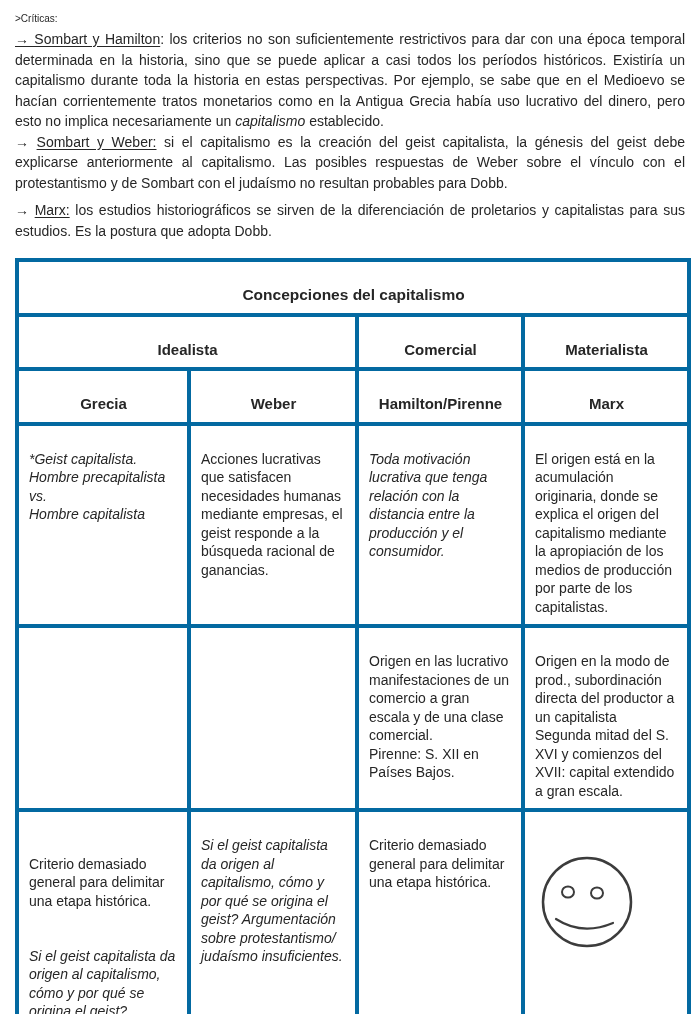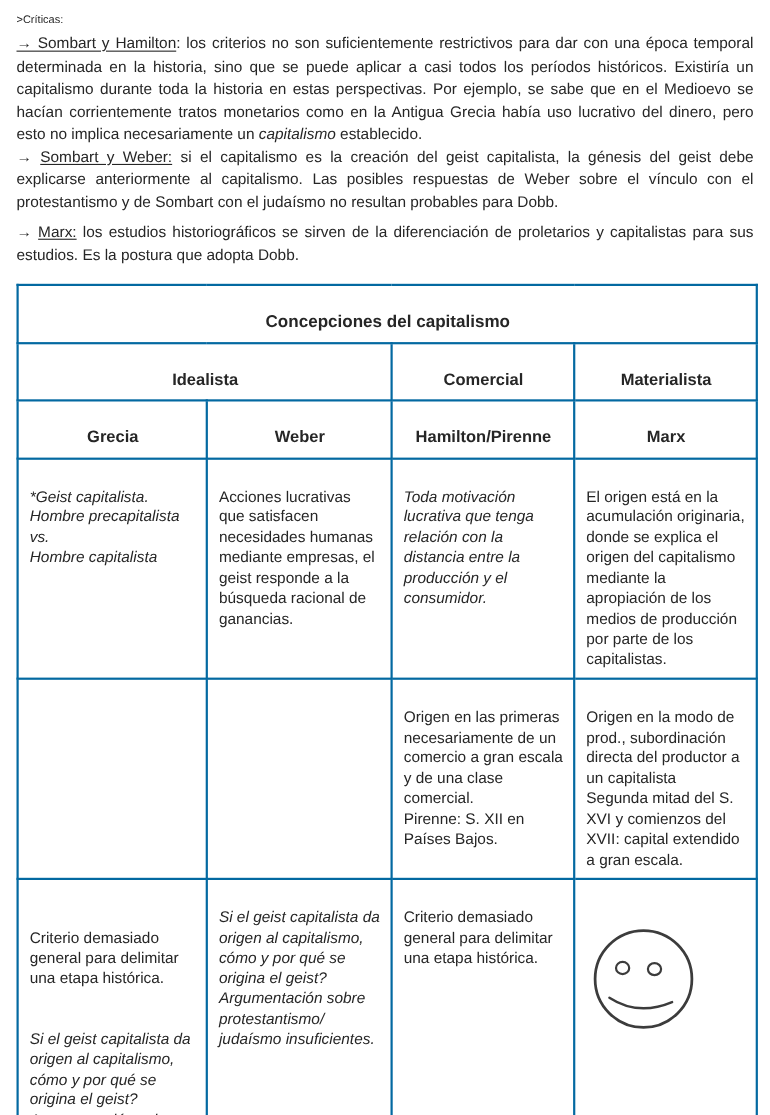--- a/index.html
+++ b/index.html
@@ -24,21 +24,21 @@
     color:#8e8e8e;
     white-space:nowrap;
   }
   .para.after-wm { margin-top:7px; }
 
   table.concepts {
     border-collapse:collapse; table-layout:fixed;
     width:672px; margin:17px 0 0 0;
   }
   table.concepts td {
-    border:2px solid #0369a1;
+    border:4px solid #0369a1;
     box-sizing:border-box;
     padding:24px 9px 8px 10px;
     font-size:14px; line-height:18.5px;
     vertical-align:top;
     white-space:pre-line;
     overflow:hidden;
   }
   td.hdr {
     font-weight:bold; text-align:center; vertical-align:middle;
     white-space:normal; padding:4px 6px;
@@ -93,21 +93,21 @@
 Hombre precapitalista
 vs.
 Hombre capitalista</td>
         <td>Acciones lucrativas que satisfacen necesidades humanas mediante empresas, el geist responde a la búsqueda racional de ganancias.</td>
         <td class="i">Toda motivación lucrativa que tenga relación con la distancia entre la producción y el consumidor.</td>
         <td>El origen está en la acumulación originaria, donde se explica el origen del capitalismo mediante la apropiación de los medios de producción por parte de los capitalistas.</td>
       </tr>
       <tr class="r2">
         <td></td>
         <td></td>
-        <td>Origen en las primeras necesariamente de un comercio a gran escala y de una clase comercial.
+        <td>Origen en las lucrativo manifestaciones de un comercio a gran escala y de una clase comercial.
 Pirenne: S. XII en Países Bajos.</td>
         <td>Origen en la modo de prod., subordinación directa del productor a un capitalista
 Segunda mitad del S. XVI y comienzos del XVII: capital extendido a gran escala.</td>
       </tr>
       <tr class="r3">
         <td>
           <div>Criterio demasiado general para delimitar una etapa histórica.</div>
           <div class="i cell-gap">Si el geist capitalista da origen al capitalismo, cómo y por qué se origina el geist? Argumentación sobre protestantismo/ judaísmo insuficientes.</div>
         </td>
         <td class="i">Si el geist capitalista da origen al capitalismo, cómo y por qué se origina el geist? Argumentación sobre protestantismo/ judaísmo insuficientes.</td>

